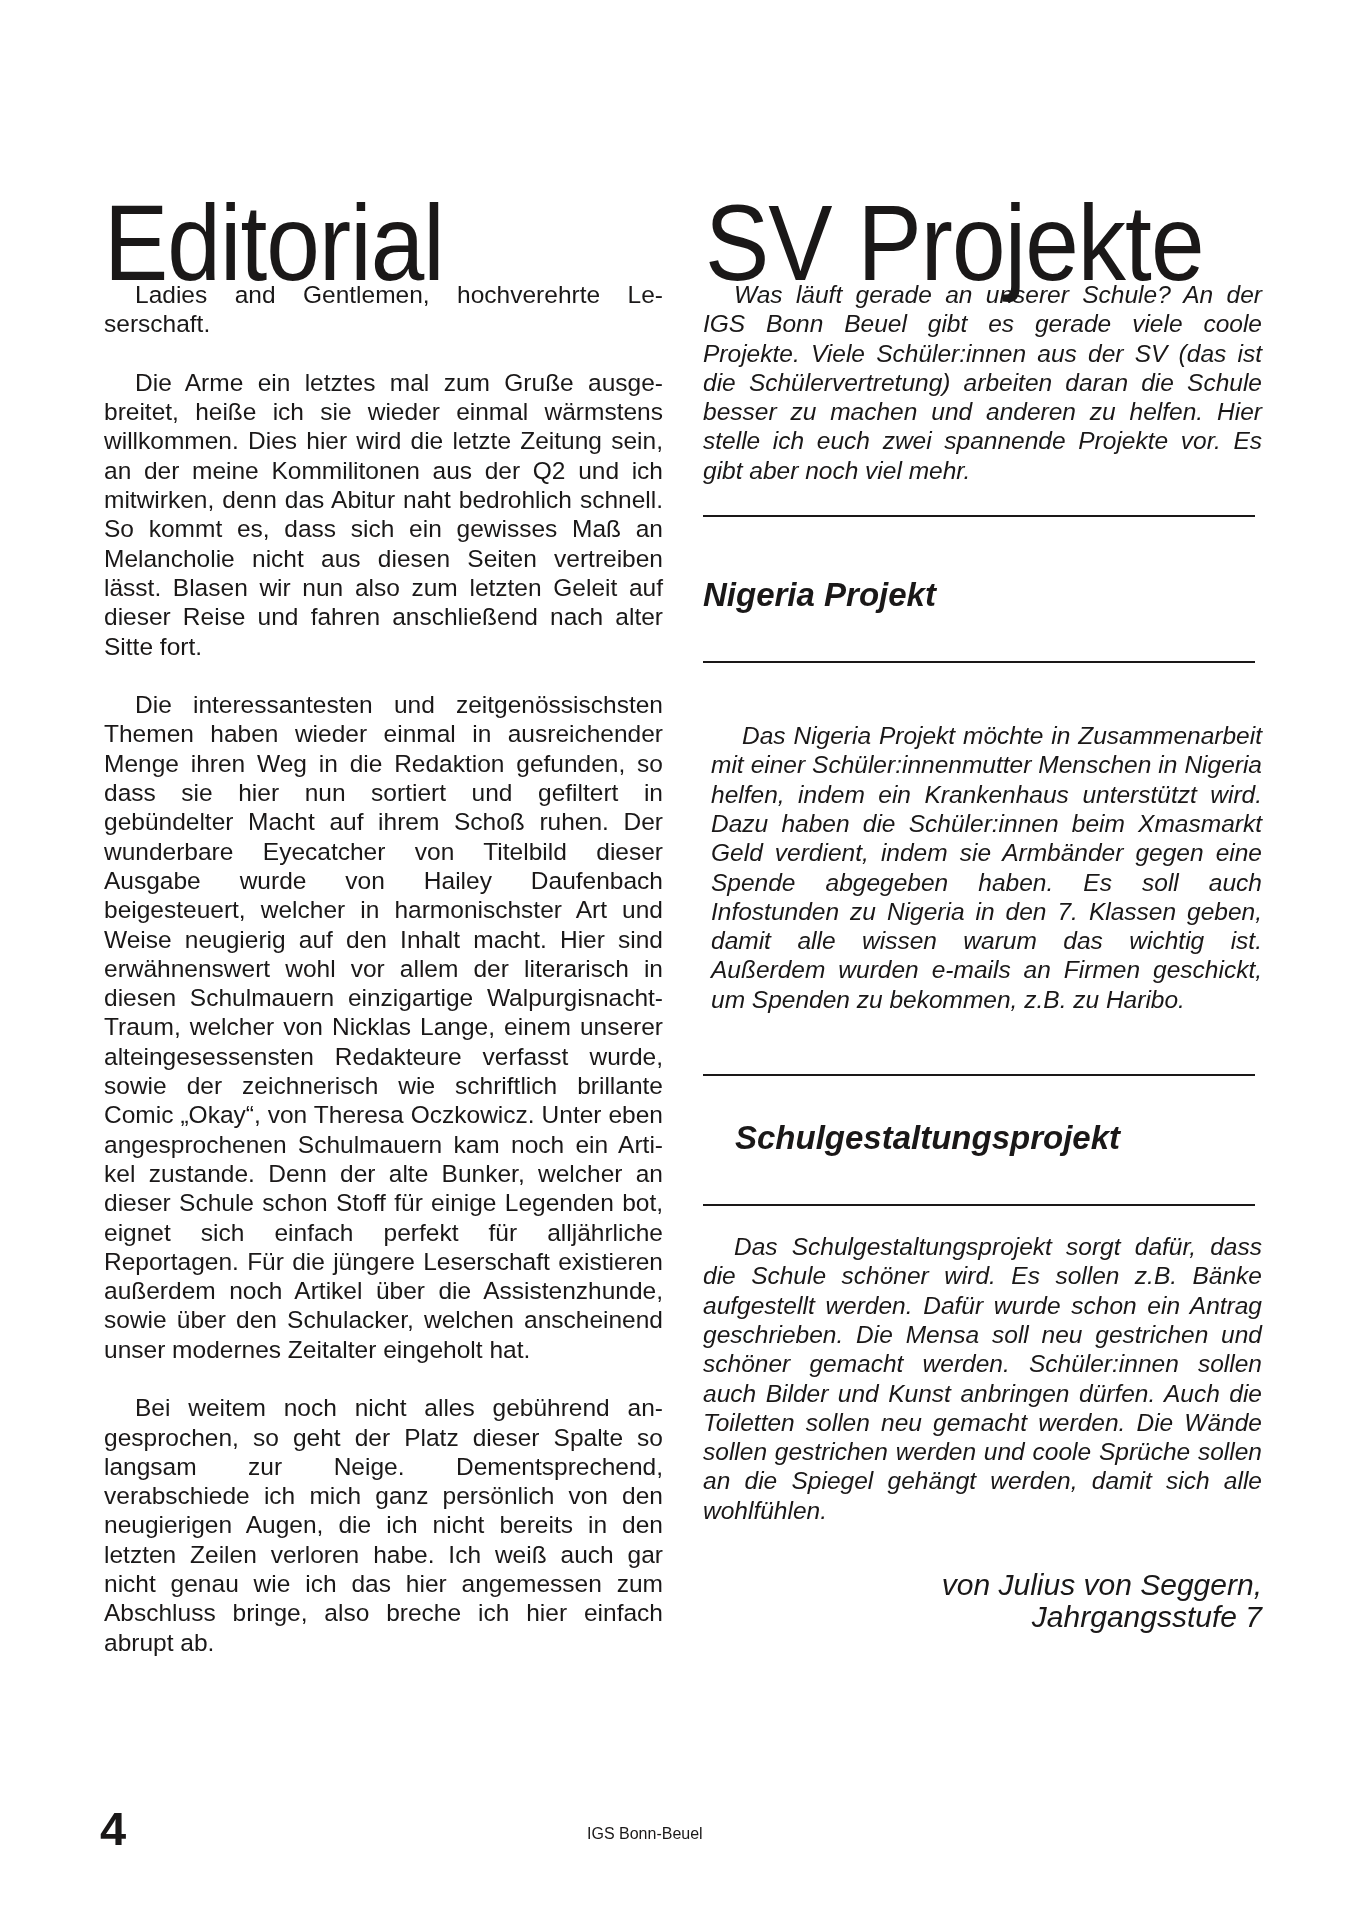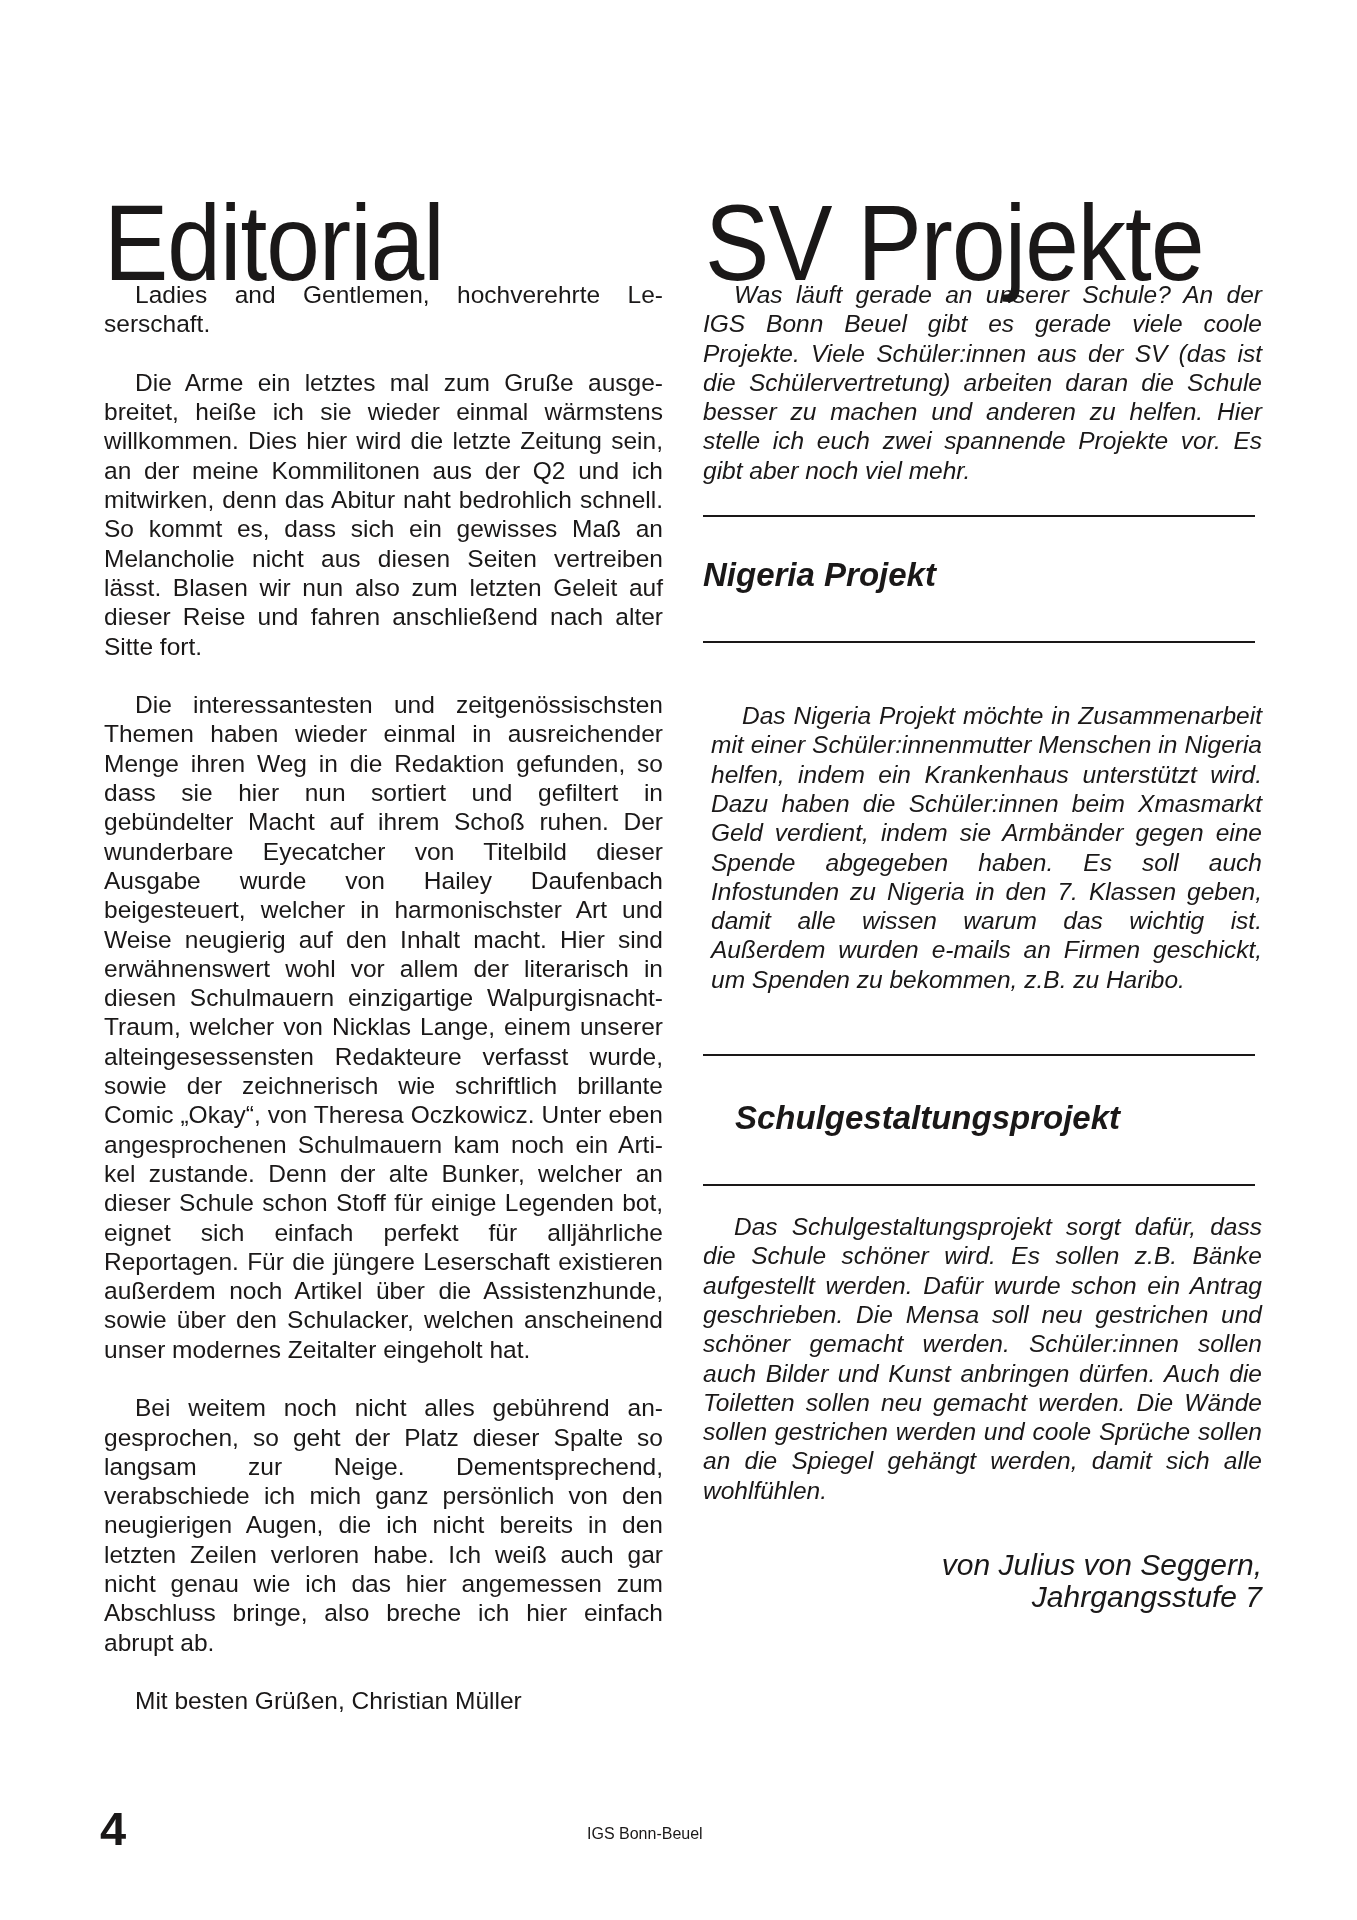--- a/index.html
+++ b/index.html
@@ -9,21 +9,21 @@
            letter-spacing: -1px; transform: scaleX(0.9); transform-origin: left top; white-space: nowrap; }
   #title-left { left: 104px; }
   #title-right { left: 705px; }
   .col { position: absolute; top: 280px; font-size: 24.5px; line-height: 29.3px; }
   #col-left { left: 104px; width: 559px; }
   #col-right { left: 703px; width: 559px; font-style: italic; }
   .col p { margin: 0 0 29.3px 0; text-align: justify; text-indent: 31px; hyphens: manual; }
   .rule { height: 2px; background: #1a1818; width: 552px; margin: 0; }
   .subhead { font-size: 33px; line-height: 40px; margin: 0; }
   #rule1 { margin-top: 30px; }
-  #sub1 { margin-top: 38px; }
+  #sub1 { margin-top: 58px; }
   #rule2 { margin-top: 46px; }
   #nig-body { margin-top: 58px; margin-left: 8px; }
   #rule3 { margin-top: 60px; }
   #sub2 { margin-top: 42px; margin-left: 32px; }
   #rule4 { margin-top: 46px; }
   #schul-body { margin-top: 26px; }
   .byline { text-align: right; font-size: 30px; line-height: 32px; margin-top: 44px; width: 559px; }
   .signoff { text-indent: 31px; margin: 0; }
   #page-number { position: absolute; left: 100px; top: 1805px; font-size: 47px; font-weight: 700; line-height: 1; }
   #footer-school { position: absolute; left: 587px; top: 1826px; font-size: 16px; line-height: 1; }
@@ -32,21 +32,20 @@
 <body>
 
 <h1 id="title-left" class="title">Editorial</h1>
 <h1 id="title-right" class="title">SV Projekte</h1>
 
 <div id="col-left" class="col">
   <p>Ladies and Gentlemen, hochverehrte Le­serschaft.</p>
   <p>Die Arme ein letztes mal zum Gruße ausge­breitet, heiße ich sie wieder einmal wärmstens willkommen. Dies hier wird die letzte Zeitung sein, an der meine Kommilitonen aus der Q2 und ich mitwirken, denn das Abitur naht be­drohlich schnell. So kommt es, dass sich ein gewisses Maß an Melancholie nicht aus die­sen Seiten vertreiben lässt. Blasen wir nun al­so zum letzten Geleit auf dieser Reise und fahren anschließend nach alter Sitte fort.</p>
   <p>Die interessantesten und zeitgenössischs­ten Themen haben wieder einmal in ausrei­chender Menge ihren Weg in die Redaktion gefunden, so dass sie hier nun sortiert und ge­filtert in gebündelter Macht auf ihrem Schoß ruhen. Der wunderbare Eyecatcher von Titel­bild dieser Ausgabe wurde von Hailey Daufen­bach beigesteuert, welcher in harmonischster Art und Weise neugierig auf den Inhalt macht. Hier sind erwähnenswert wohl vor allem der li­terarisch in diesen Schulmauern einzigartige Walpurgisnacht-Traum, welcher von Nicklas Lange, einem unserer alteingesessensten Re­dakteure verfasst wurde, sowie der zeichne­risch wie schriftlich brillante Comic „Okay“, von Theresa Oczkowicz. Unter eben ange­sprochenen Schulmauern kam noch ein Arti­kel zustande. Denn der alte Bunker, welcher an dieser Schule schon Stoff für einige Legen­den bot, eignet sich einfach perfekt für alljähr­liche Reportagen. Für die jüngere Leserschaft existieren außerdem noch Artikel über die As­sistenzhunde, sowie über den Schulacker, welchen anscheinend unser modernes Zeital­ter eingeholt hat.</p>
   <p>Bei weitem noch nicht alles gebührend an­gesprochen, so geht der Platz dieser Spalte so langsam zur Neige. Dementsprechend, verabschiede ich mich ganz persönlich von den neugierigen Augen, die ich nicht bereits in den letzten Zeilen verloren habe. Ich weiß auch gar nicht genau wie ich das hier ange­messen zum Abschluss bringe, also breche ich hier einfach abrupt ab.</p>
-  <p class="signoff">Mit besten Grüßen, Christian Müller</p>
 </div>
 
 <div id="col-right" class="col">
   <p style="margin-bottom:0">Was läuft gerade an unserer Schule? An der IGS Bonn Beuel gibt es gerade viele coole Projekte. Viele Schüler:innen aus der SV (das ist die Schülervertretung) arbeiten daran die Schule besser zu machen und anderen zu helfen. Hier stelle ich euch zwei spannende Projekte vor. Es gibt aber noch viel mehr.</p>
 
   <div id="rule1" class="rule"></div>
   <h2 id="sub1" class="subhead">Nigeria Projekt</h2>
   <div id="rule2" class="rule"></div>
   <p id="nig-body" style="margin-bottom:0">Das Nigeria Projekt möchte in Zusammen­arbeit mit einer Schüler:innenmutter Men­schen in Nigeria helfen, indem ein Kranken­haus unterstützt wird. Dazu haben die Schü­ler:innen beim Xmasmarkt Geld verdient, in­dem sie Armbänder gegen eine Spende abge­geben haben. Es soll auch Infostunden zu Ni­geria in den 7. Klassen geben, damit alle wis­sen warum das wichtig ist. Außerdem wurden e-mails an Firmen geschickt, um Spenden zu bekommen, z.B. zu Haribo.</p>
 

